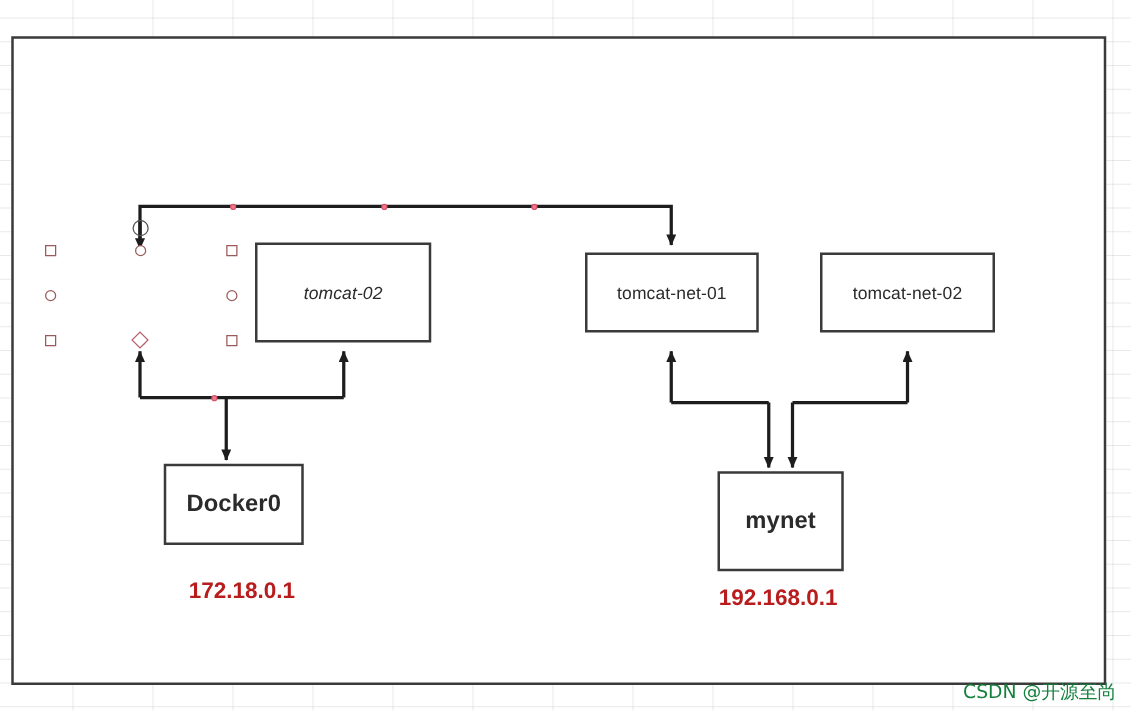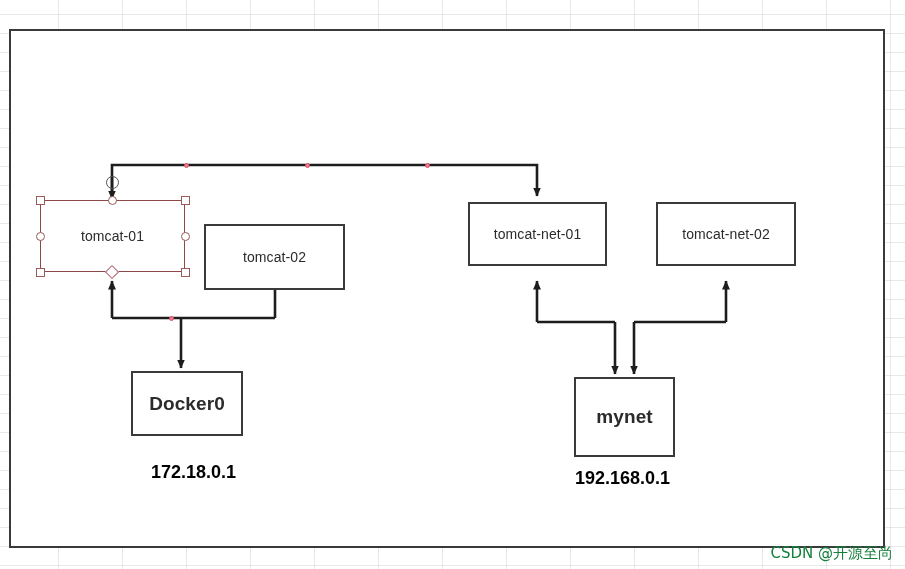--- a/index.html
+++ b/index.html
@@ -77,21 +77,21 @@
     background: #ffffff;
     border: 1px solid #9a5a5a;
     box-sizing: border-box;
   }
   .handle.corner { border-radius: 0; }
   .handle.mid { border-radius: 50%; }
   .ip-label {
     position: absolute;
     font-size: 18px;
     font-weight: bold;
-    color: #000000;
+    color: #b91c1c;
     white-space: nowrap;
   }
   .waypoint {
     position: absolute;
     width: 5px;
     height: 5px;
     border-radius: 50%;
     background: #f4778c;
     border: 1px solid #d6566c;
     box-sizing: border-box;
@@ -163,36 +163,33 @@
       <path d="M634,322 L634,374" fill="none" stroke="#1d1d1d" stroke-width="2.6" marker-end="url(#arrowBlack)"></path>
     </g>
 
     <g>
       <path d="M112,200 L112,165 L537,165 L537,196" fill="none" stroke="#1d1d1d" stroke-width="2.6" marker-end="url(#arrowBlack)"></path>
 
       <path d="M112,176 L112,199" fill="none" stroke="#1d1d1d" stroke-width="2.6" marker-end="url(#arrowBlack)"></path>
     </g>
   </svg>
 
-  <div class="node container selected" style="left:40px; top:200px; width:145px; height:72px;">
-    <span class="node-label">tomcat-01</span>
-  </div>
 
   <div class="handle corner" style="left:36px;  top:196px;"></div>
   <div class="handle mid" style="left:108px; top:196px;"></div>
   <div class="handle corner" style="left:181px; top:196px;"></div>
   <div class="handle mid" style="left:36px;  top:232px;"></div>
   <div class="handle mid" style="left:181px; top:232px;"></div>
   <div class="handle corner" style="left:36px;  top:268px;"></div>
   <div class="handle mid" style="left:108px; top:268px;"></div>
   <div class="handle corner" style="left:181px; top:268px;"></div>
 
   <div class="endpoint-ring" style="left:106px; top:176px;"></div>
 
-  <div class="node container" style="left:204px; top:224px; width:141px; height:66px;">
+  <div class="node container" style="left:204px; top:194px; width:141px; height:80px;font-style:italic;">
     <span class="node-label">tomcat-02</span>
   </div>
 
   <div class="node container" style="left:468px; top:202px; width:139px; height:64px;">
     <span class="node-label">tomcat-net-01</span>
   </div>
 
   <div class="node container" style="left:656px; top:202px; width:140px; height:64px;align-items:center;">
     <span class="node-label">tomcat-net-02</span>
   </div>

